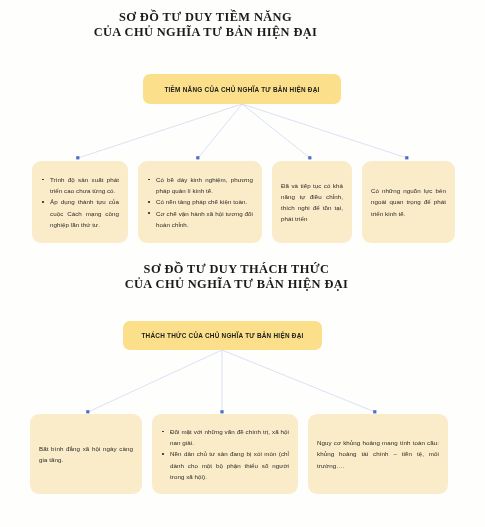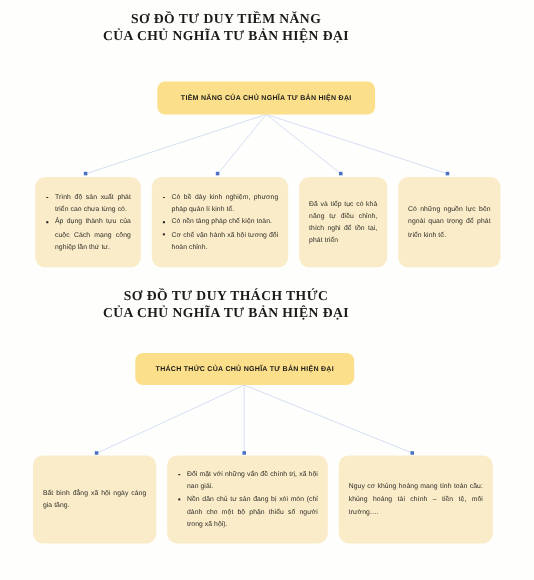--- a/index.html
+++ b/index.html
@@ -170,21 +170,21 @@
       <p class="leaf-text">Đã và tiếp tục có khả năng tự điều chỉnh, thích nghi để tồn tại, phát triển</p>
     </div>
   </div>
 
   <div class="leaf-node" style="left:362px; top:161px; width:93px; height:82px;">
     <div class="leaf-inner">
       <p class="leaf-text">Có những nguồn lực bên ngoài quan trọng để phát triển kinh tế.</p>
     </div>
   </div>
 
-  <div class="title-block" style="top:262px;">
+  <div class="title-block" style="top:262px;padding-left:31px;">
     <div class="title-line l1">SƠ ĐỒ TƯ DUY THÁCH THỨC</div>
     <div class="title-line l2">CỦA CHỦ NGHĨA TƯ BẢN HIỆN ĐẠI</div>
   </div>
 
   <svg class="edges" viewBox="0 0 485 527">
     <g stroke="#c9d4ef" stroke-width="0.7" fill="none">
       <line x1="222" y1="350" x2="88" y2="412"></line>
       <line x1="222" y1="350" x2="222" y2="412"></line>
       <line x1="222" y1="350" x2="375" y2="412"></line>
     </g>

